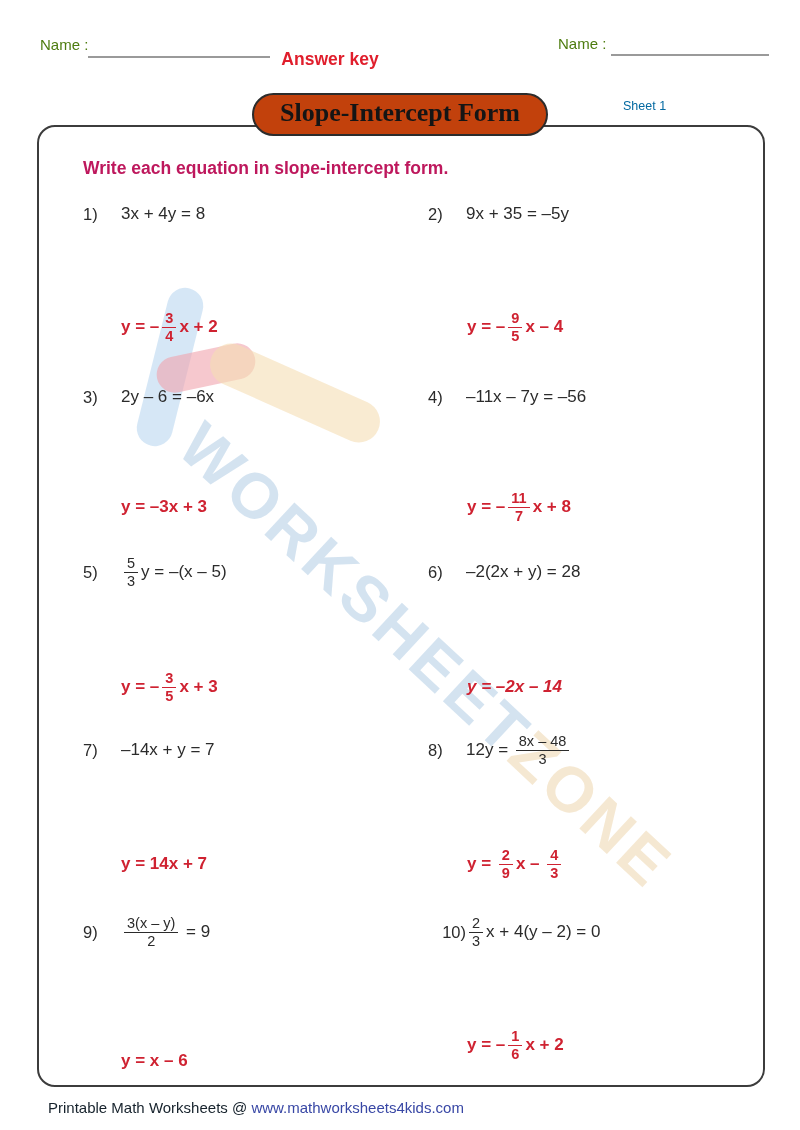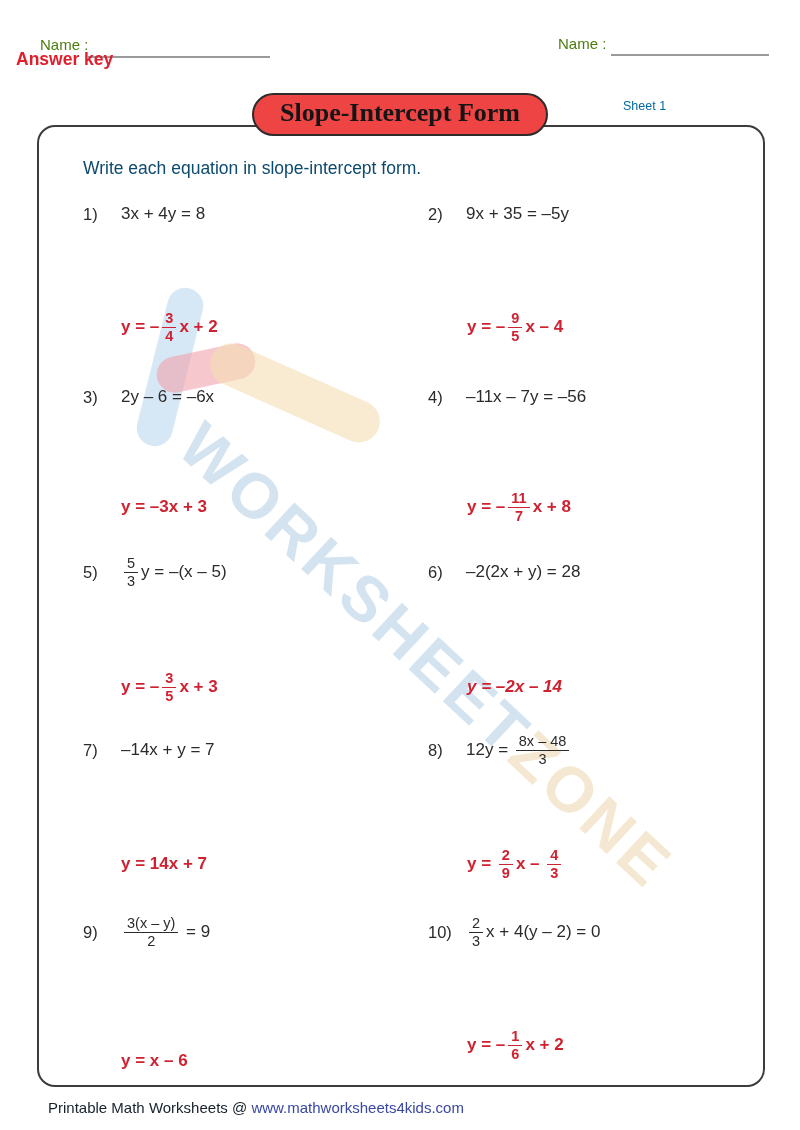--- a/index.html
+++ b/index.html
@@ -15,28 +15,28 @@
   .fill-line{height:2px;background:#9a9a9a;}
   .answer-key{font-size:17.5px;font-weight:bold;color:var(--key-red,#e01e2c);}
 
   
   .main-box{
     left:37px;top:125px;width:728px;height:962px;
     border:2.5px solid #3c3c3c;border-radius:18px;background:transparent;
     box-sizing:border-box;z-index:2;pointer-events:none;
   }
   .title-pill{
-    left:252px;top:93px;z-index:3;background:#ef4444;
+    left:252px;top:93px;z-index:3;background:#c2410c;
     border:2.5px solid #2c2c2c;border-radius:32px;padding:3px 26px 6px 26px;
     font-family:"Liberation Serif","DejaVu Serif",serif;font-weight:bold;
     font-size:26px;color:#151515;white-space:nowrap;
   }
   .sheet-label{left:623px;top:99px;font-size:12.5px;color:#0369a1;z-index:3;}
 
-  .instruction{left:83px;top:158px;font-size:17.5px;color:#0c4a6e;z-index:4;}
+  .instruction{left:83px;top:158px;font-size:17.5px;color:#be185d;z-index:4;font-weight:bold;}
 
   
   .eq-row{height:52px;display:flex;align-items:center;z-index:4;}
   .qnum{font-size:16.5px;color:#2b2b2b;width:38px;flex:none;}
   .eq{display:flex;align-items:center;font-size:17px;color:#2b2b2b;white-space:pre;}
   .ans .eq{font-weight:bold;color:var(--ans-red,#cf2231);}
   .frac{display:inline-flex;flex-direction:column;align-items:center;
         line-height:1.12;font-size:14.5px;margin:0 3px;}
   .frac .num{border-bottom:1.7px solid currentColor;padding:0 3px;}
   .frac .den{padding:0 3px;}
@@ -62,21 +62,21 @@
 <body style="--ans-red: #cf2231; --key-red: #e01e2c; --link-blue: #3847a5; --wm-blue: #9bbedd; --wm-tan: #ecd2a6; --logo-blue: #b5d4ee; --logo-pink: #f0a3ad; --logo-yellow: #f5ddb4;">
 
 <div class="abs logo-stroke logo-b"></div>
 <div class="abs logo-stroke logo-p"></div>
 <div class="abs logo-stroke logo-y"></div>
 
 <div class="abs watermark"><span class="wm-blue">WORKSHEET</span><span class="wm-tan">ZONE</span></div>
 
 <div class="abs field-label" style="left:40px;top:36px;">Name :</div>
 <div class="abs fill-line" style="left:88px;top:56px;width:182px;"></div>
-<div class="abs answer-key" style="left:16px;top:49px;width:644px;">Answer key</div>
+<div class="abs answer-key" style="left:8px;top:49px;width:644px;text-align:center;">Answer key</div>
 <div class="abs field-label" style="left:558px;top:35px;">Name :</div>
 <div class="abs fill-line" style="left:611px;top:54px;width:158px;"></div>
 
 <div class="abs main-box"></div>
 <div class="abs title-pill">Slope-Intercept Form</div>
 <div class="abs sheet-label">Sheet 1</div>
 <div class="abs instruction">Write each equation in slope-intercept form.</div>
 
 <div id="problems">
     <div class="abs eq-row" style="left: 83px; top: 188px;">
@@ -135,21 +135,21 @@
     <div class="abs eq-row ans" style="left: 467px; top: 838px;">
       <span class="eq"><span class="txt">y = </span><span class="frac"><span class="num">2</span><span class="den">9</span></span><span class="txt">x – </span><span class="frac"><span class="num">4</span><span class="den">3</span></span></span>
     </div>
     <div class="abs eq-row" style="left: 83px; top: 906px;">
       <span class="qnum">9)</span>
       <span class="eq"><span class="frac"><span class="num">3(x – y)</span><span class="den">2</span></span><span class="txt"> = 9</span></span>
     </div>
     <div class="abs eq-row ans" style="left: 121px; top: 1019px; align-items: flex-end;">
       <span class="eq"><span class="txt">y = x – 6</span></span>
     </div>
-    <div class="abs eq-row" style="left: 428px; top: 906px;">
+    <div class="abs eq-row" style="left: 428px; top: 906px; text-align: right;">
       <span class="qnum">10)</span>
       <span class="eq"><span class="frac"><span class="num">2</span><span class="den">3</span></span><span class="txt">x + 4(y – 2) = 0</span></span>
     </div>
     <div class="abs eq-row ans" style="left: 467px; top: 1019px;">
       <span class="eq"><span class="txt">y = –</span><span class="frac"><span class="num">1</span><span class="den">6</span></span><span class="txt">x + 2</span></span>
     </div>
   </div>
 
 <div class="abs footer"><span>Printable Math Worksheets @ </span><span class="link">www.mathworksheets4kids.com</span></div>
 

